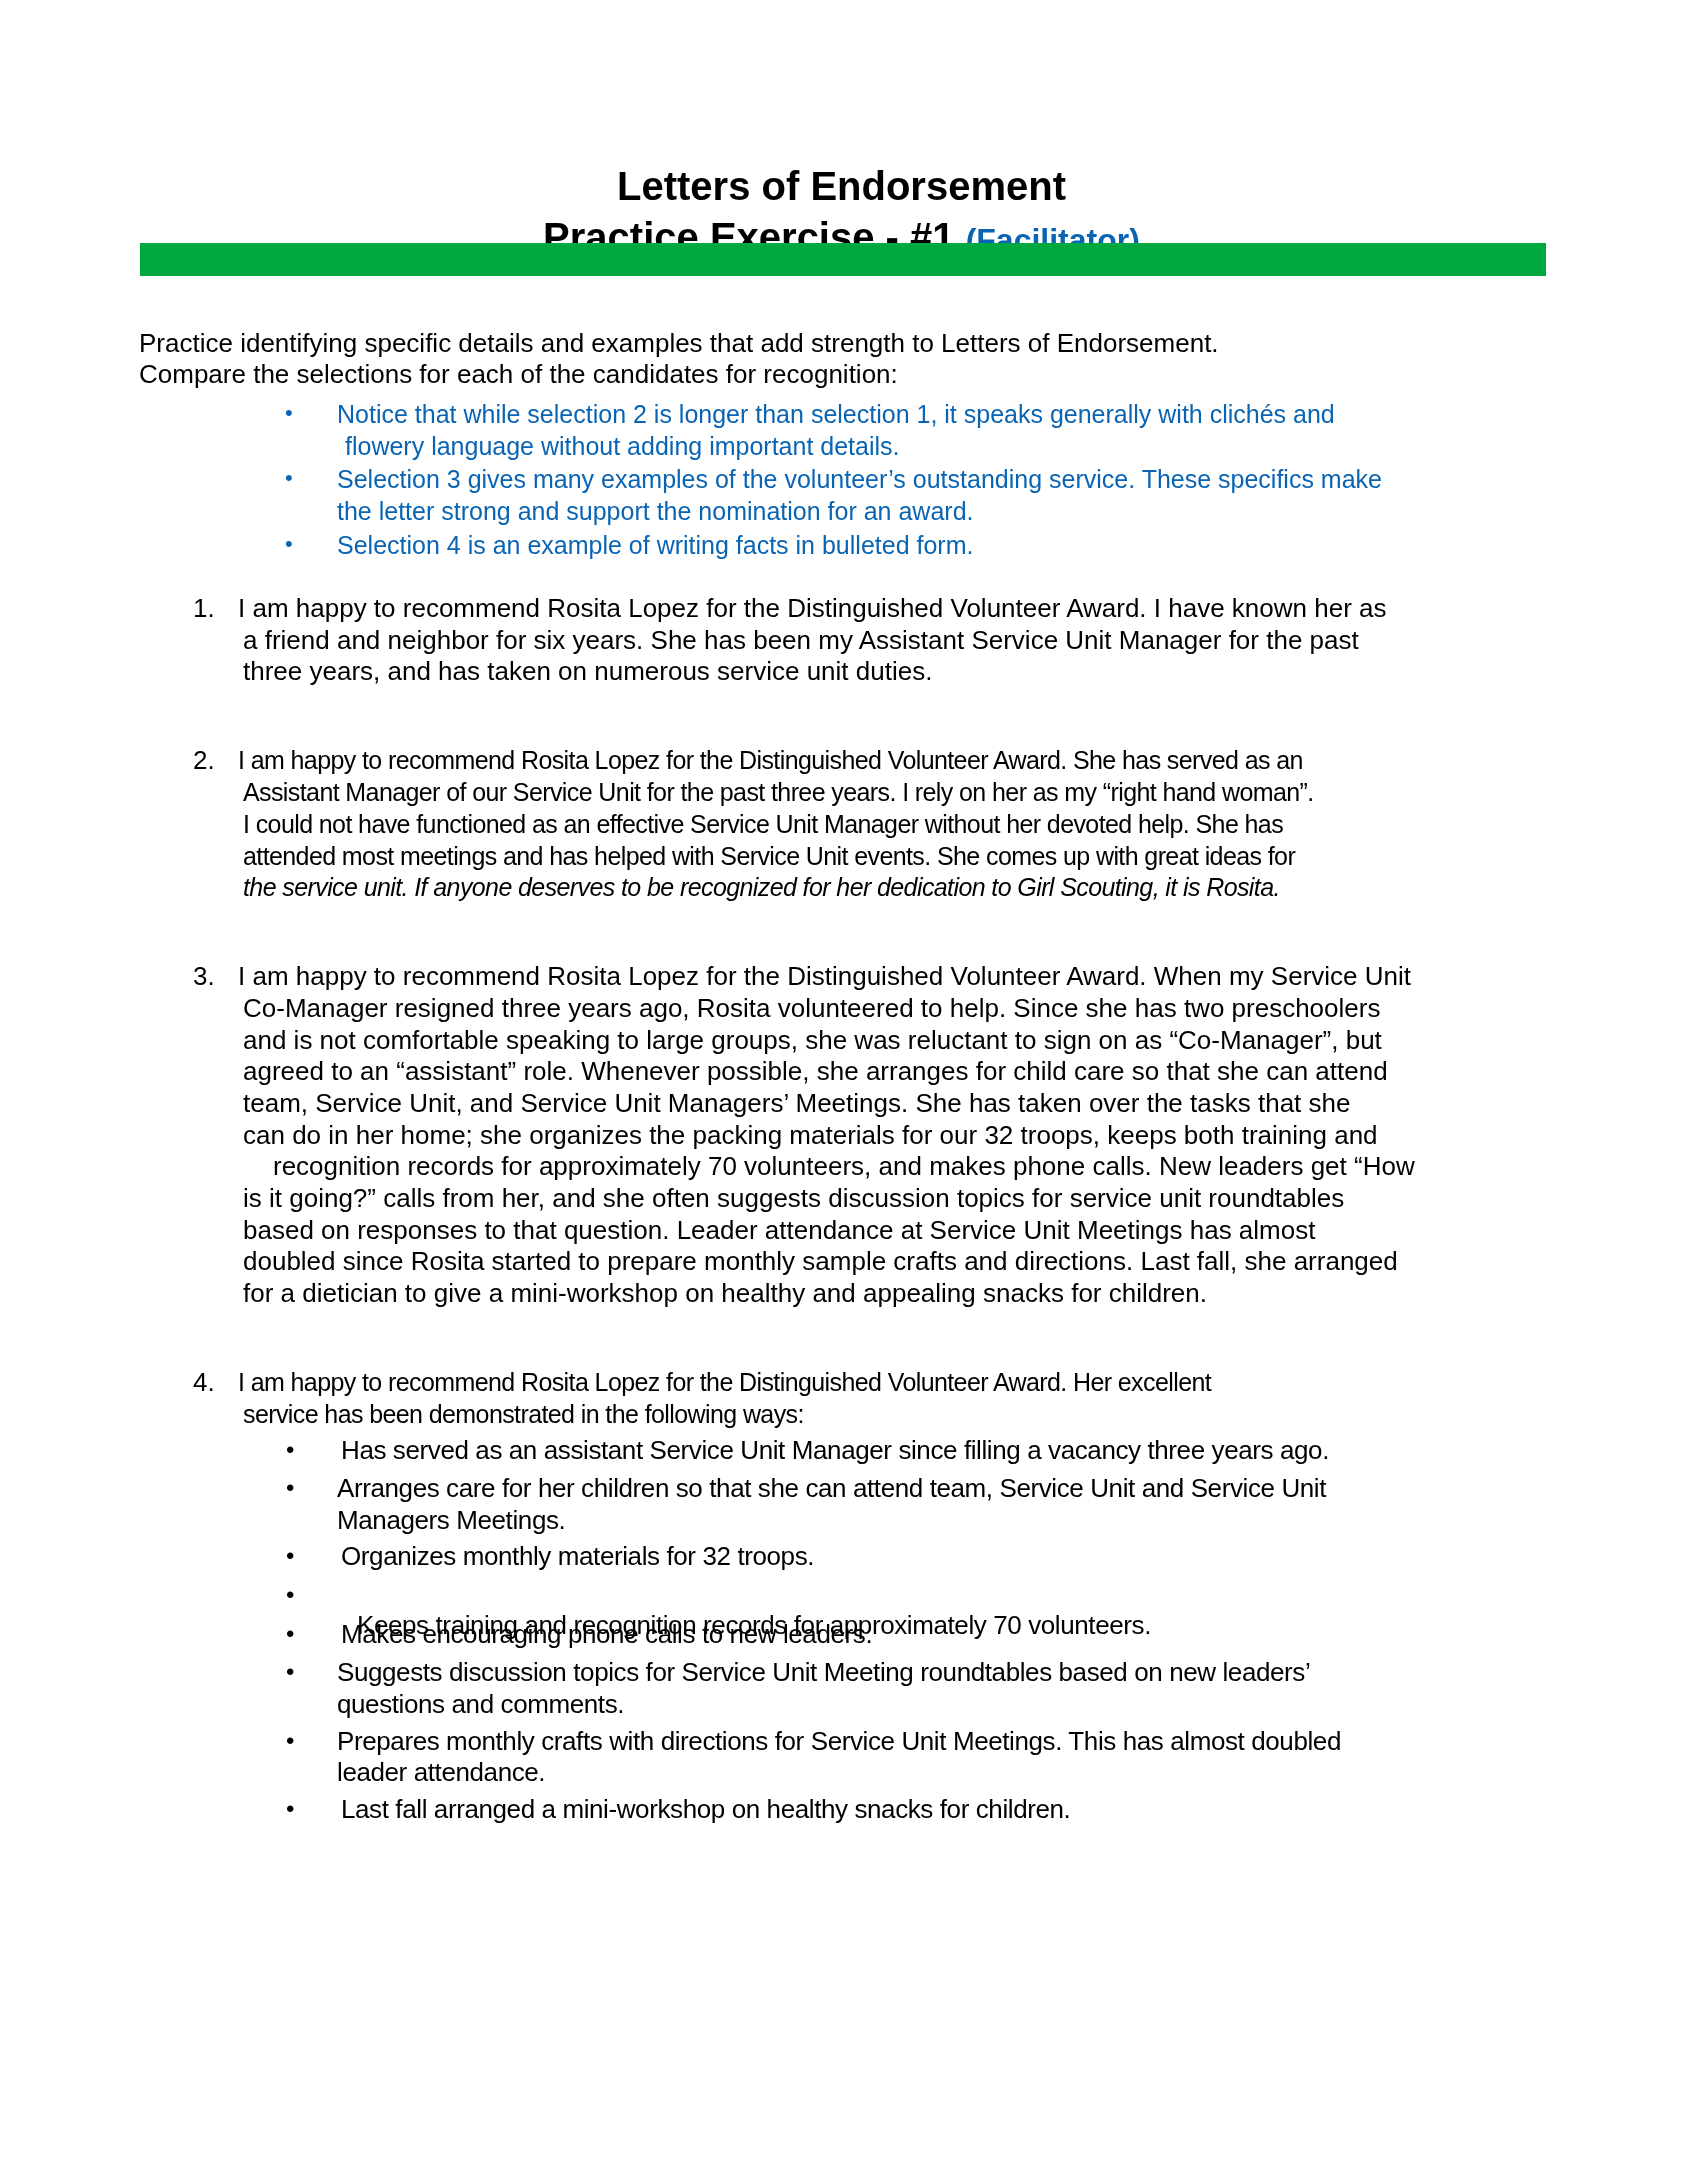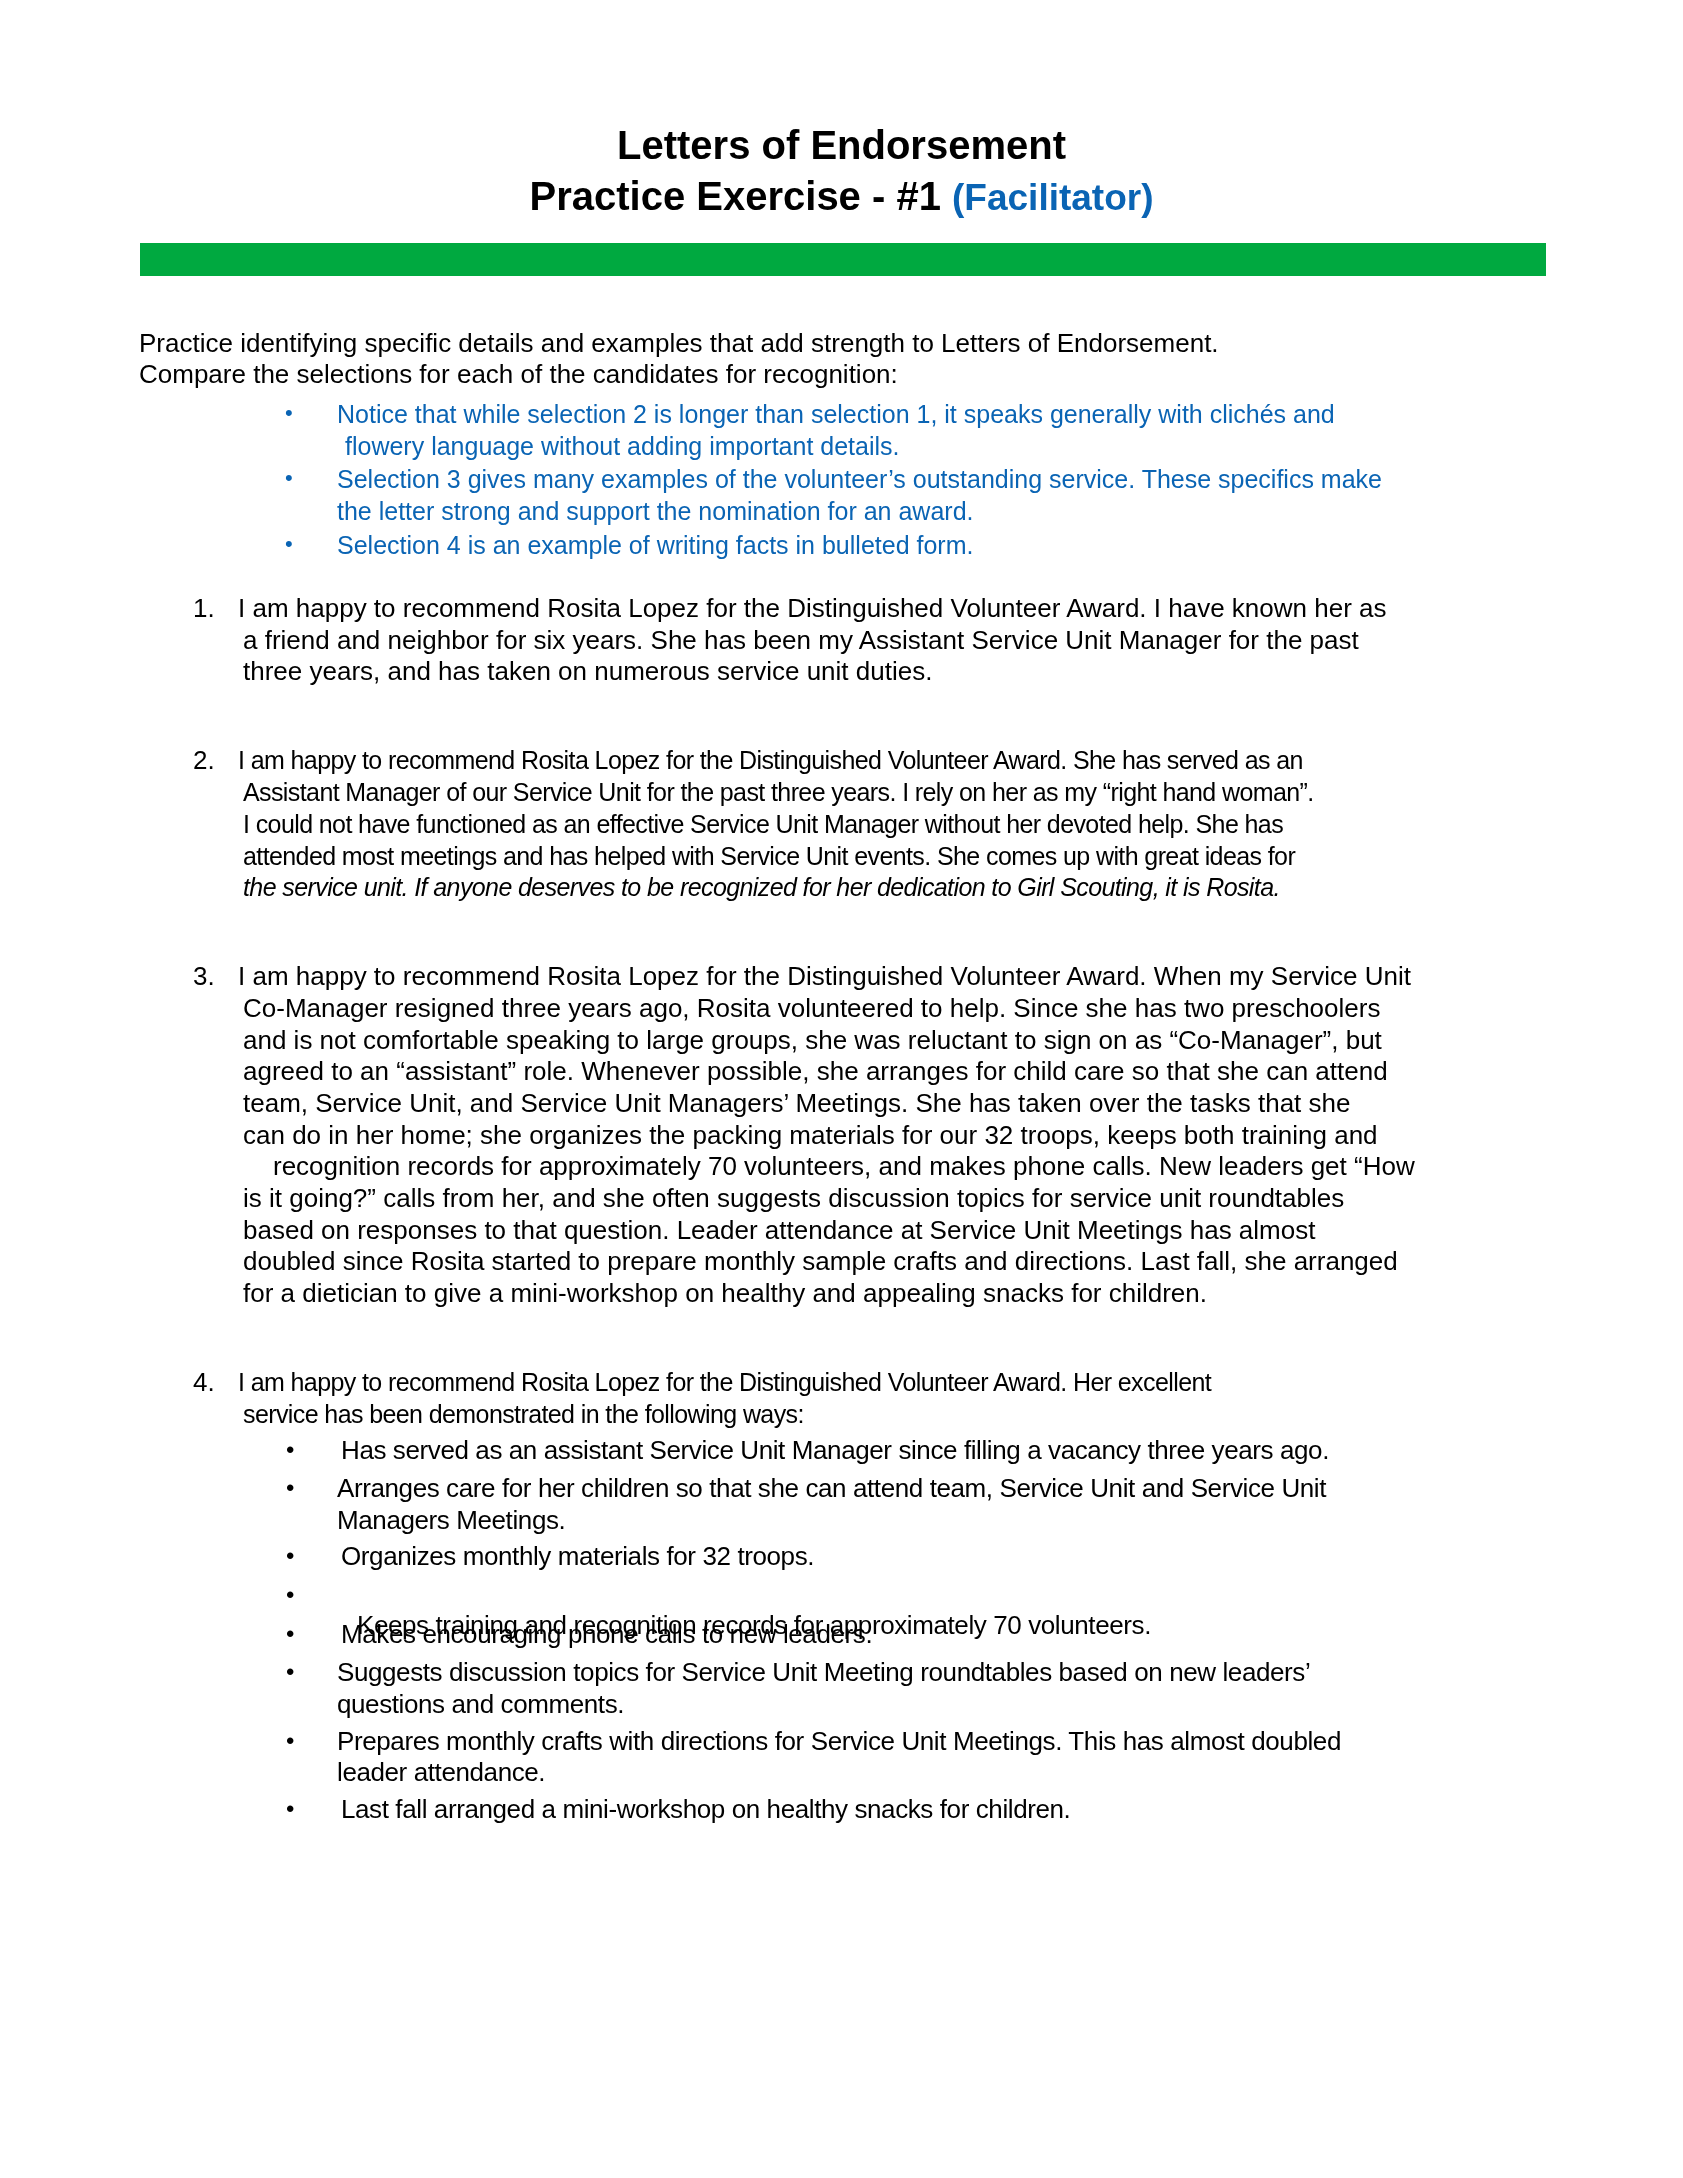--- a/index.html
+++ b/index.html
@@ -1,22 +1,22 @@
 <!DOCTYPE html>
 <html><head>
 <meta charset="utf-8">
 <style>
   html, body { margin: 0; padding: 0; background: #ffffff; }
   body { width: 1683px; height: 2178px; position: relative; overflow: hidden;
          font-family: "Liberation Sans", sans-serif; color: #000; }
   .title { position: absolute; left: 0; width: 1683px; text-align: center;
-           font-weight: bold; font-size: 40px; line-height: 48px; }
+           font-weight: bold; font-size: 40px; line-height: 48px; margin-top: 41px; }
   .title1 { top: 121px; }
   .title2 { top: 172px; }
-  .facil { color: #0a64b4; font-size: 37px; }
+  .facil { color: #0a64b4; font-size: 32px; }
   .green-bar { position: absolute; left: 140px; top: 243px; width: 1406px; height: 33px;
                background: #00a940; }
   .intro { position: absolute; left: 139px; font-size: 26px; line-height: 32px; white-space: nowrap; }
   .intro1 { top: 327px; }
   .intro2 { top: 358px; }
   .note-line { position: absolute; white-space: nowrap; font-size: 25px; line-height: 32px; color: #0a64b4; }
   .bul { position: absolute; font-size: 22px; }
   .line { position: absolute; white-space: nowrap; font-size: 26px; line-height: 32px; }
   .narrow { font-size: 25px; letter-spacing: -0.6px; }
   .num { position: absolute; left: 193px; font-size: 26px; line-height: 32px; }

